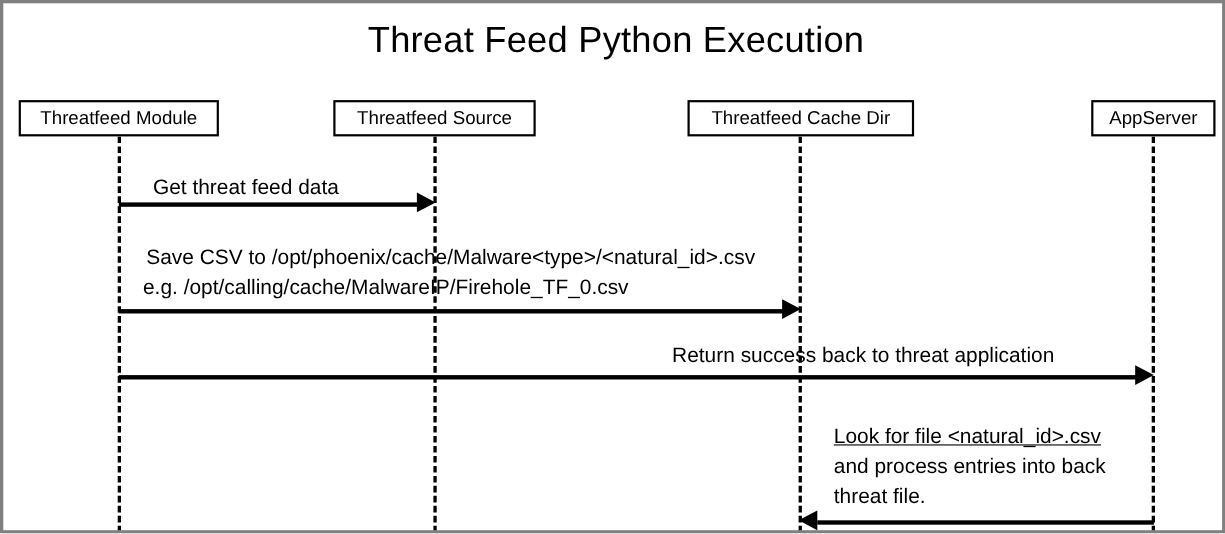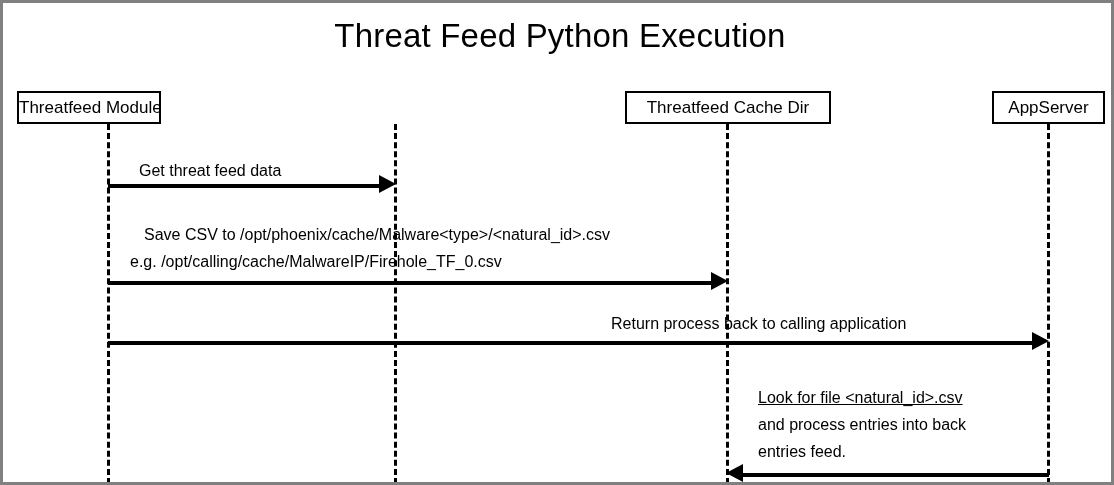--- a/index.html
+++ b/index.html
@@ -67,58 +67,59 @@
     border-bottom: 9px solid transparent;
     border-left: 17px solid #000000;
   }
   .arrow-head.left {
     border-top: 9px solid transparent;
     border-bottom: 9px solid transparent;
     border-right: 17px solid #000000;
   }
   .msg-label {
     position: absolute;
-    font-size: 16px;
+    font-size: 19px;
     color: #000000;
     white-space: nowrap;
     line-height: 27px;
     z-index: 2;
   }
 </style>
 </head>
 <body>
 
 <div id="canvas">
 
   <div id="diagram-title">Threat Feed Python Execution</div>
 
-  <div class="participant-box" style="left:14px; top:88px; width:144px;">Threatfeed Module</div>
+  <div class="participant-box" style="left:14px; top:88px; width:182px;">Threatfeed Module</div>
 
+  <div class="participant-box" style="left:300px; top:88px; width:184px;">Threatfeed Source</div>
 
   <div class="participant-box" style="left:622px; top:88px; width:206px;">Threatfeed Cache Dir</div>
 
   <div class="participant-box" style="left:989px; top:88px; width:113px;">AppServer</div>
 
   <div class="lifeline" style="left:104px; top:121px; height:360px;"></div>
   <div class="lifeline" style="left:391px; top:121px; height:360px;"></div>
   <div class="lifeline" style="left:723px; top:121px; height:360px;"></div>
   <div class="lifeline" style="left:1044px; top:121px; height:360px;"></div>
 
   <div class="msg-label" style="left:136px; top:154px;">Get threat feed data</div>
   <div class="msg-line" style="left:105px; top:181px; width:272px;"></div>
   <div class="arrow-head right" style="left:376px; top:172px;"></div>
 
-  <div class="msg-label" style="left:141px; top:218px;">Save CSV to /opt/phoenix/cache/Malware&lt;type&gt;/&lt;natural_id&gt;.csv</div>
+  <div class="msg-label" style="left:130px; top:218px;">Save CSV to /opt/phoenix/cache/Malware&lt;type&gt;/&lt;natural_id&gt;.csv</div>
   <div class="msg-label" style="left:127px; top:245px;">e.g. /opt/calling/cache/MalwareIP/Firehole_TF_0.csv</div>
   <div class="msg-line" style="left:105px; top:278px; width:604px;"></div>
   <div class="arrow-head right" style="left:708px; top:269px;"></div>
 
-  <div class="msg-label" style="left:608px; top:307px;">Return process back to calling application</div>
+  <div class="msg-label" style="left:608px; top:307px;">Return success back to threat application</div>
   <div class="msg-line" style="left:105px; top:338px; width:925px;"></div>
   <div class="arrow-head right" style="left:1029px; top:329px;"></div>
 
   <div class="msg-label" style="left:755px; top:381px;text-decoration:underline;">Look for file &lt;natural_id&gt;.csv</div>
   <div class="msg-label" style="left:755px; top:408px;">and process entries into back</div>
-  <div class="msg-label" style="left:755px; top:435px;">entries feed.</div>
+  <div class="msg-label" style="left:755px; top:435px;">threat file.</div>
   <div class="msg-line" style="left:740px; top:470px; width:306px;"></div>
   <div class="arrow-head left" style="left:723px; top:461px;"></div>
 
 </div>
 
 </body></html>

